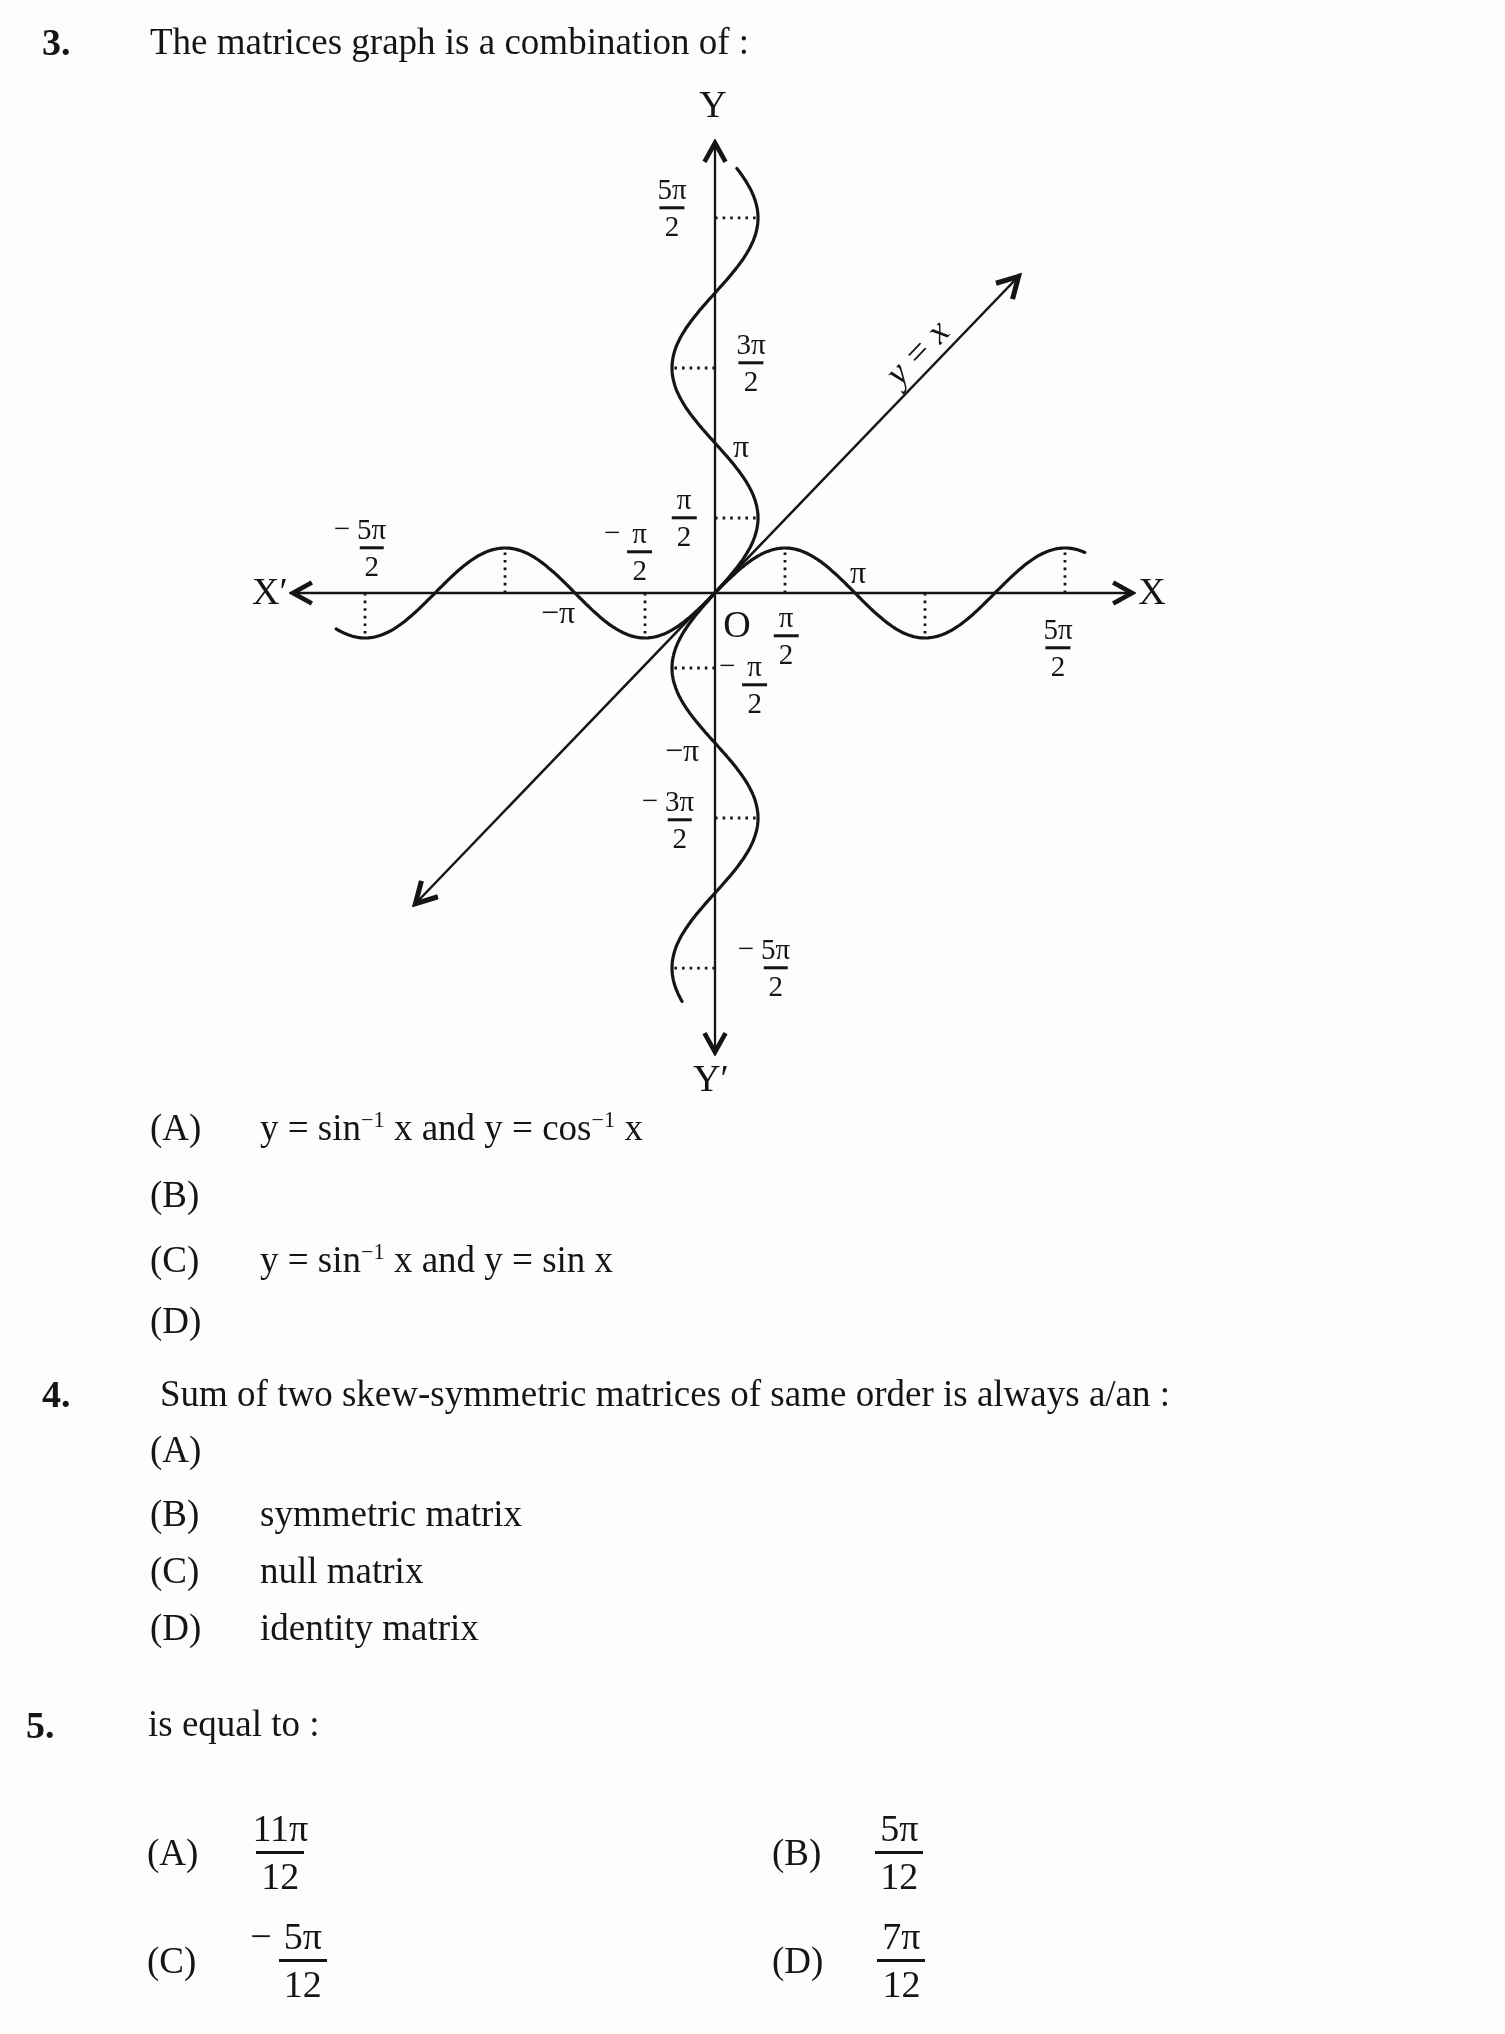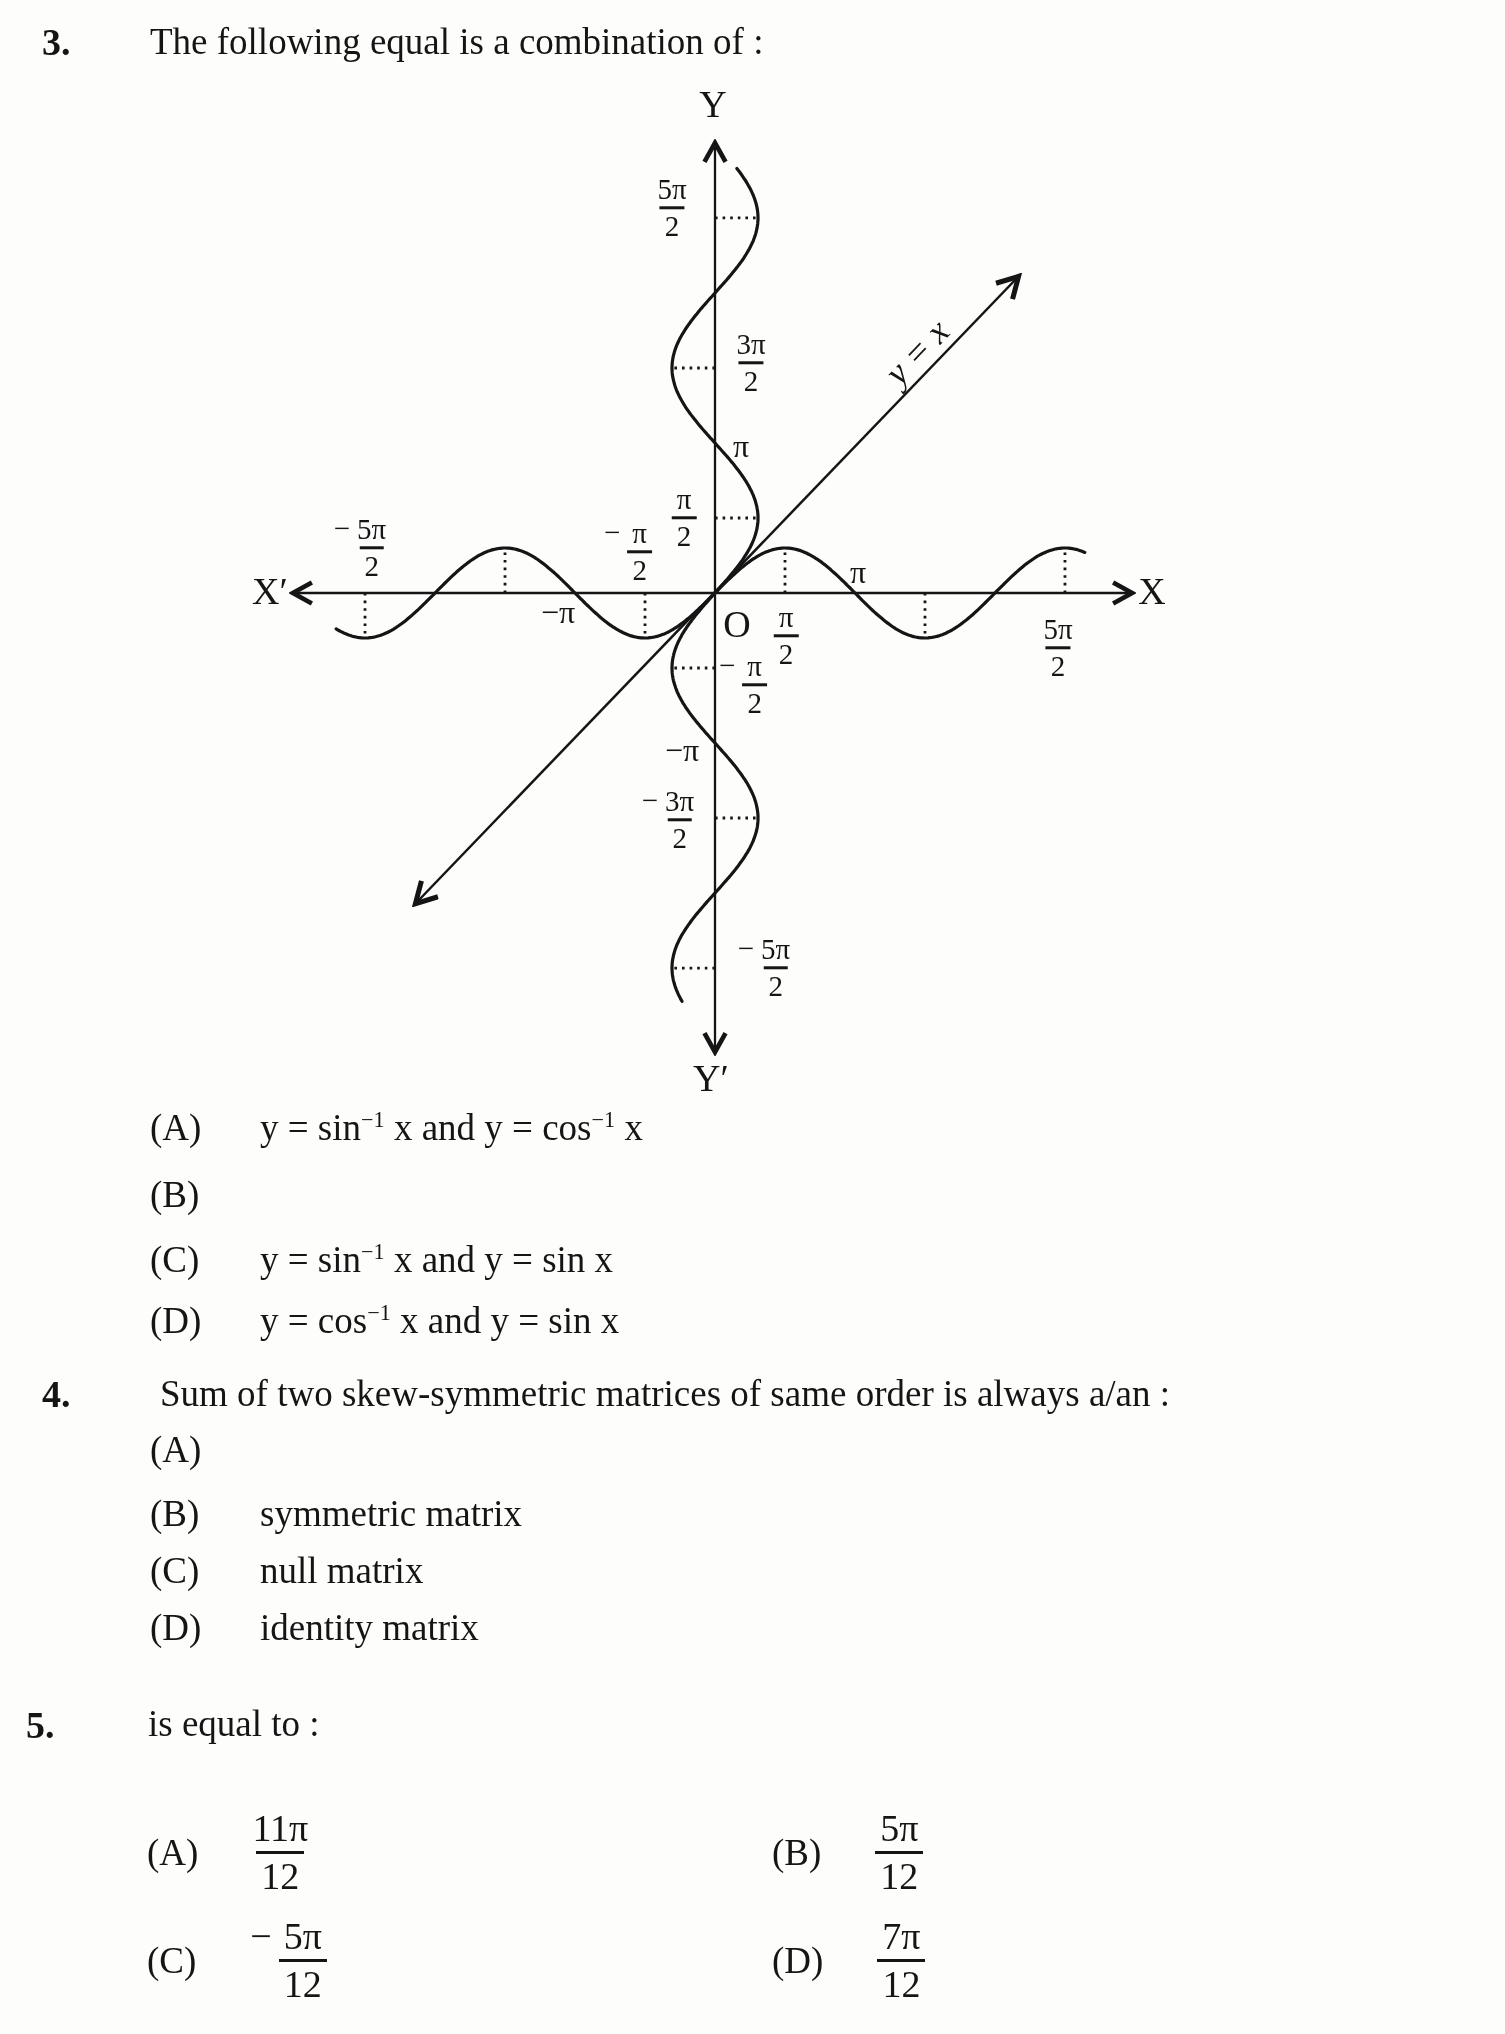--- a/index.html
+++ b/index.html
@@ -39,21 +39,21 @@
   .gfrac{position:absolute;transform:translate(-50%,-50%);font-size:29px;white-space:nowrap;}
   
   #q5line{position:absolute;left:148px;top:1658px;height:130px;display:flex;align-items:center;gap:26px;font-size:37px;}
   .q5opt{position:absolute;display:flex;align-items:center;gap:54px;font-size:37px;}
   .q5opt .fval{font-size:38px;}
 </style>
 </head>
 <body>
 
 <span class="abs qnum" style="left:42px;top:20px;">3.</span>
-<span class="abs qtext" style="left:150px;top:20px;">The following equal is a combination of :</span>
+<span class="abs qtext" style="left:150px;top:20px;">The matrices graph is a combination of :</span>
 
 <div id="graph">
   <svg id="gsvg" width="1005" height="1045" viewBox="0 0 1005 1045">
     <defs>
       <marker id="ah" viewBox="0 0 12 12" refX="9" refY="6" markerWidth="11" markerHeight="11" orient="auto-start-reverse">
         <path d="M1,1 L10,6 L1,11" fill="none" stroke="#151515" stroke-width="2.2"></path>
       </marker>
     </defs>
   <line x1="105" y1="533" x2="940" y2="533" stroke="#151515" stroke-width="2.3" marker-start="url(#ah)" marker-end="url(#ah)"></line>
       <line x1="525" y1="990" x2="525" y2="85" stroke="#151515" stroke-width="2.3" marker-start="url(#ah)" marker-end="url(#ah)"></line>
@@ -158,21 +158,20 @@
 </div>
 <div class="optrow" style="left:150px;top:1173px;">
   <span class="optlabel">(B)</span>
 </div>
 <div class="optrow" style="left:150px;top:1238px;">
   <span class="optlabel">(C)</span>
   <span>y = sin<span class="sup">−1</span> x and y = sin x</span>
 </div>
 <div class="optrow" style="left:150px;top:1299px;">
   <span class="optlabel">(D)</span>
-  <span>y = cos<span class="sup">−1</span> x and y = sin x</span>
 </div>
 
 <span class="abs qnum" style="left:42px;top:1372px;">4.</span>
 <span class="abs qtext" style="left:160px;top:1372px;">Sum of two skew-symmetric matrices of same order is always a/an :</span>
 <div class="optrow" style="left:150px;top:1428px;">
   <span class="optlabel">(A)</span>
 </div>
 <div class="optrow" style="left:150px;top:1492px;">
   <span class="optlabel">(B)</span>
   <span>symmetric matrix</span>

